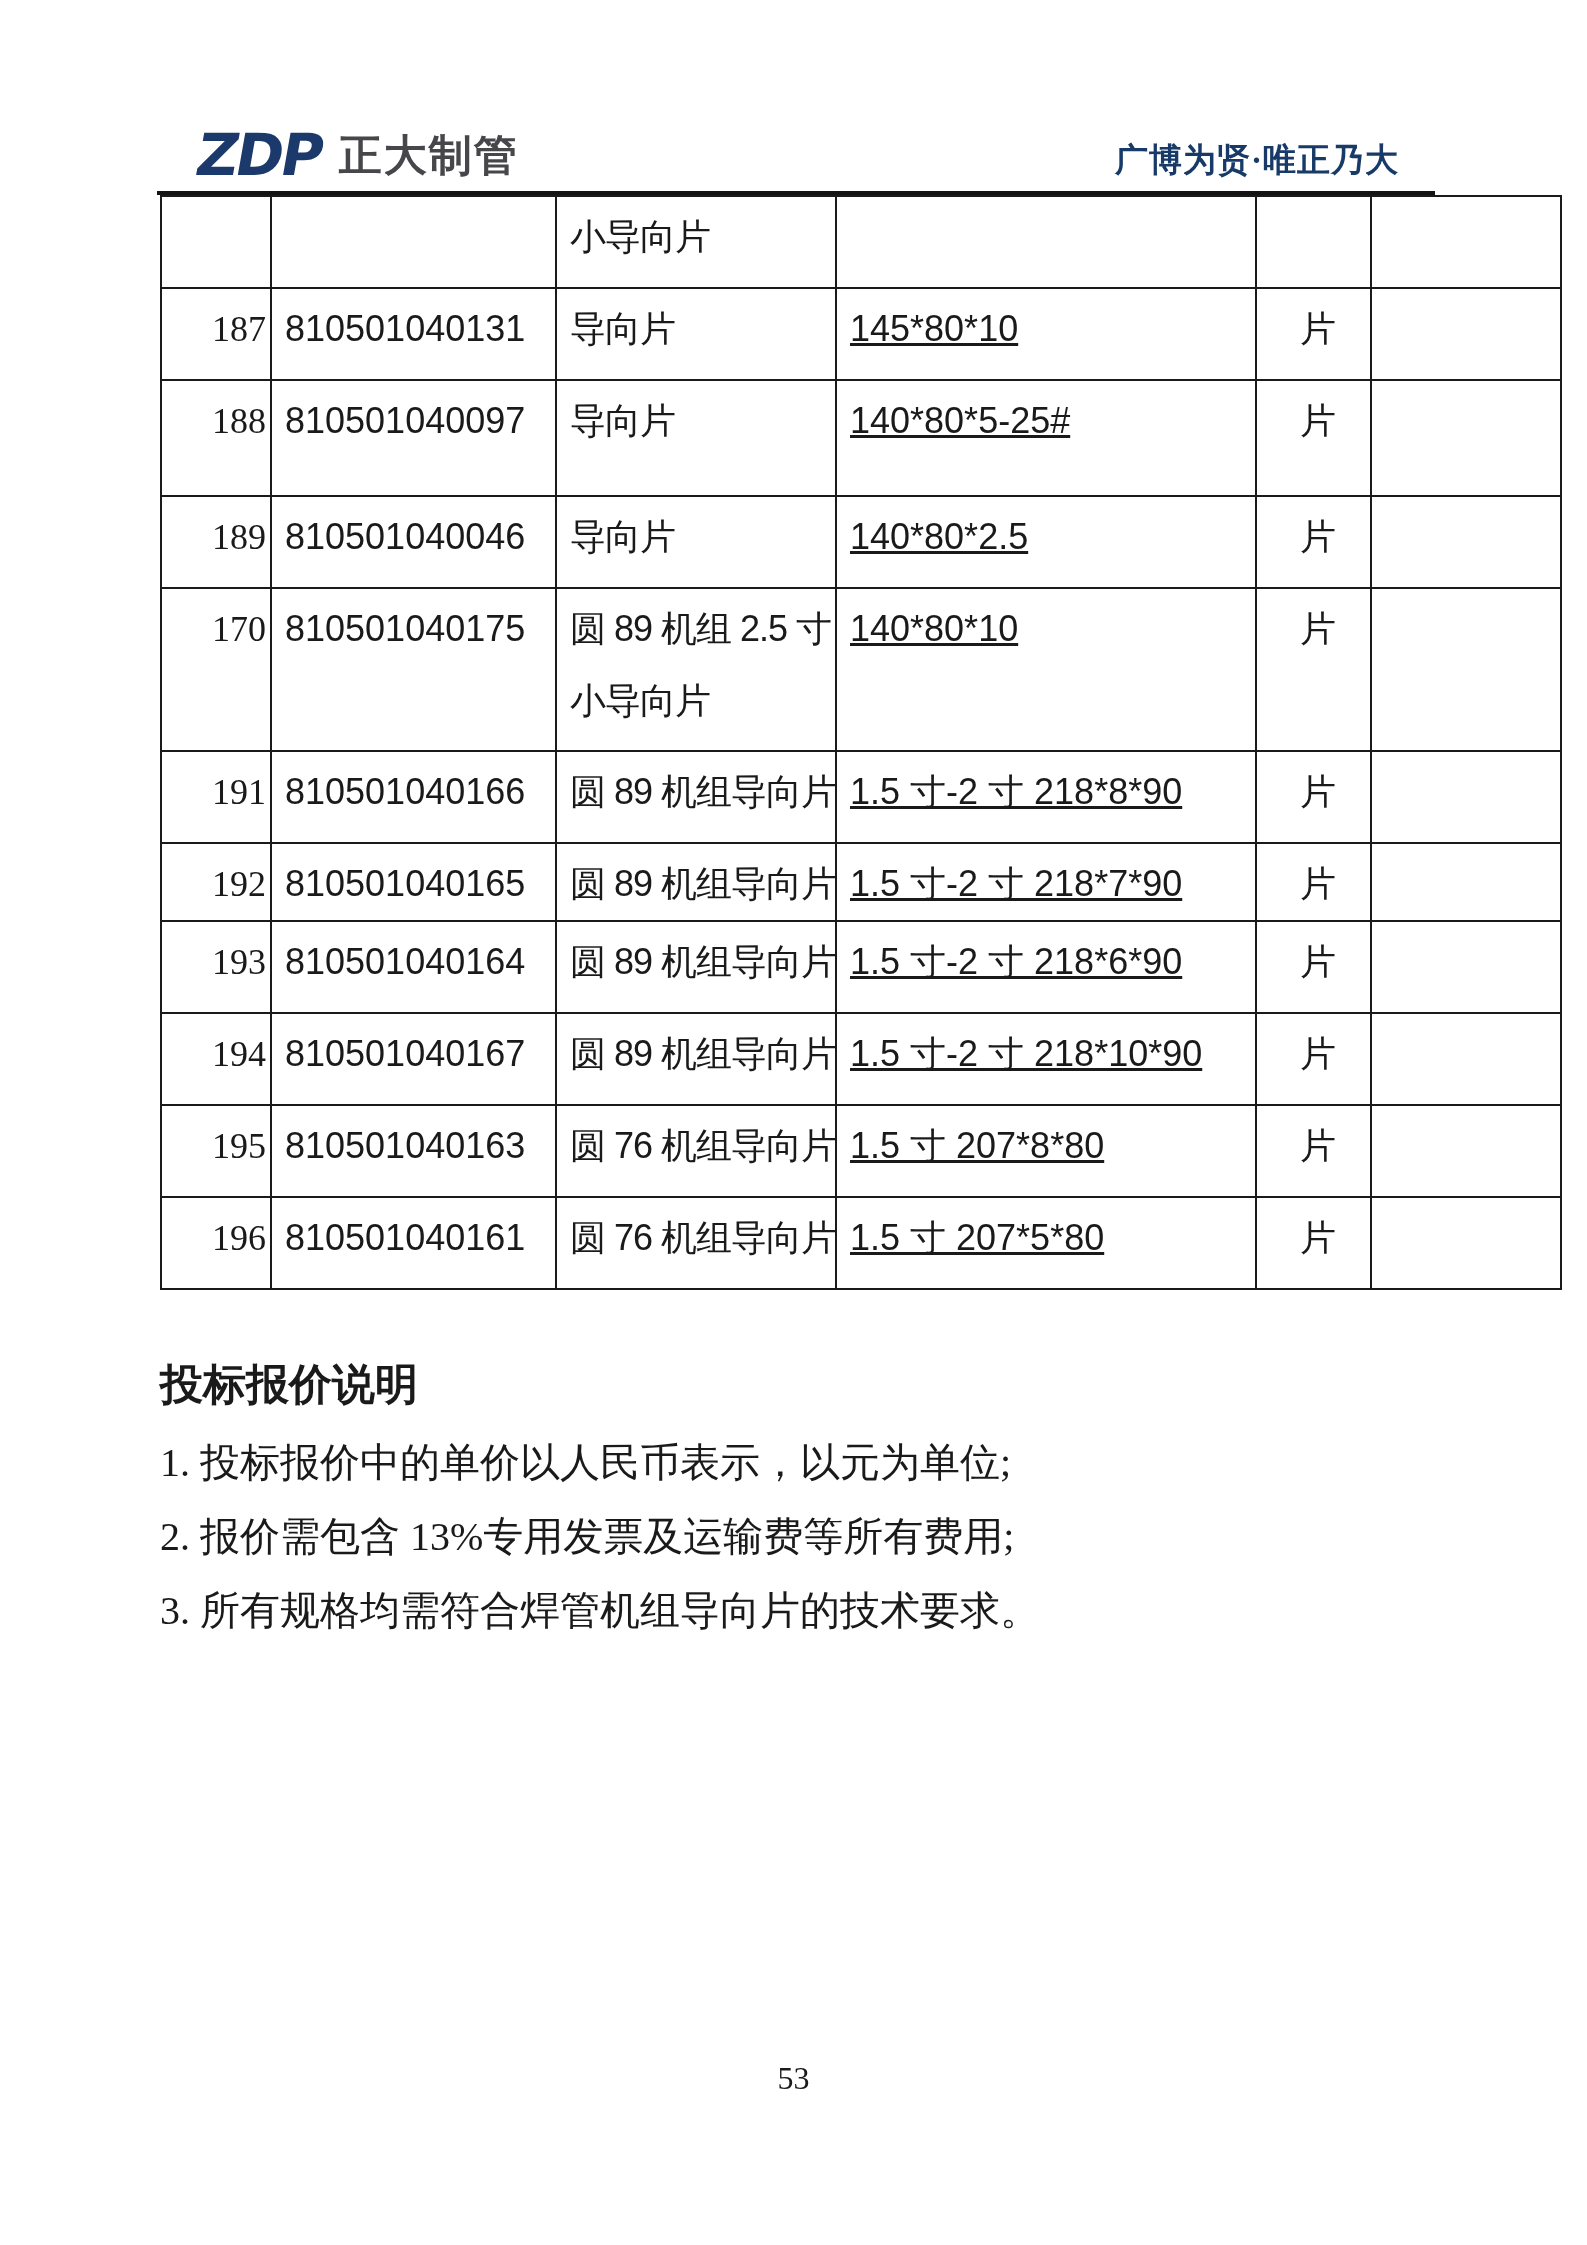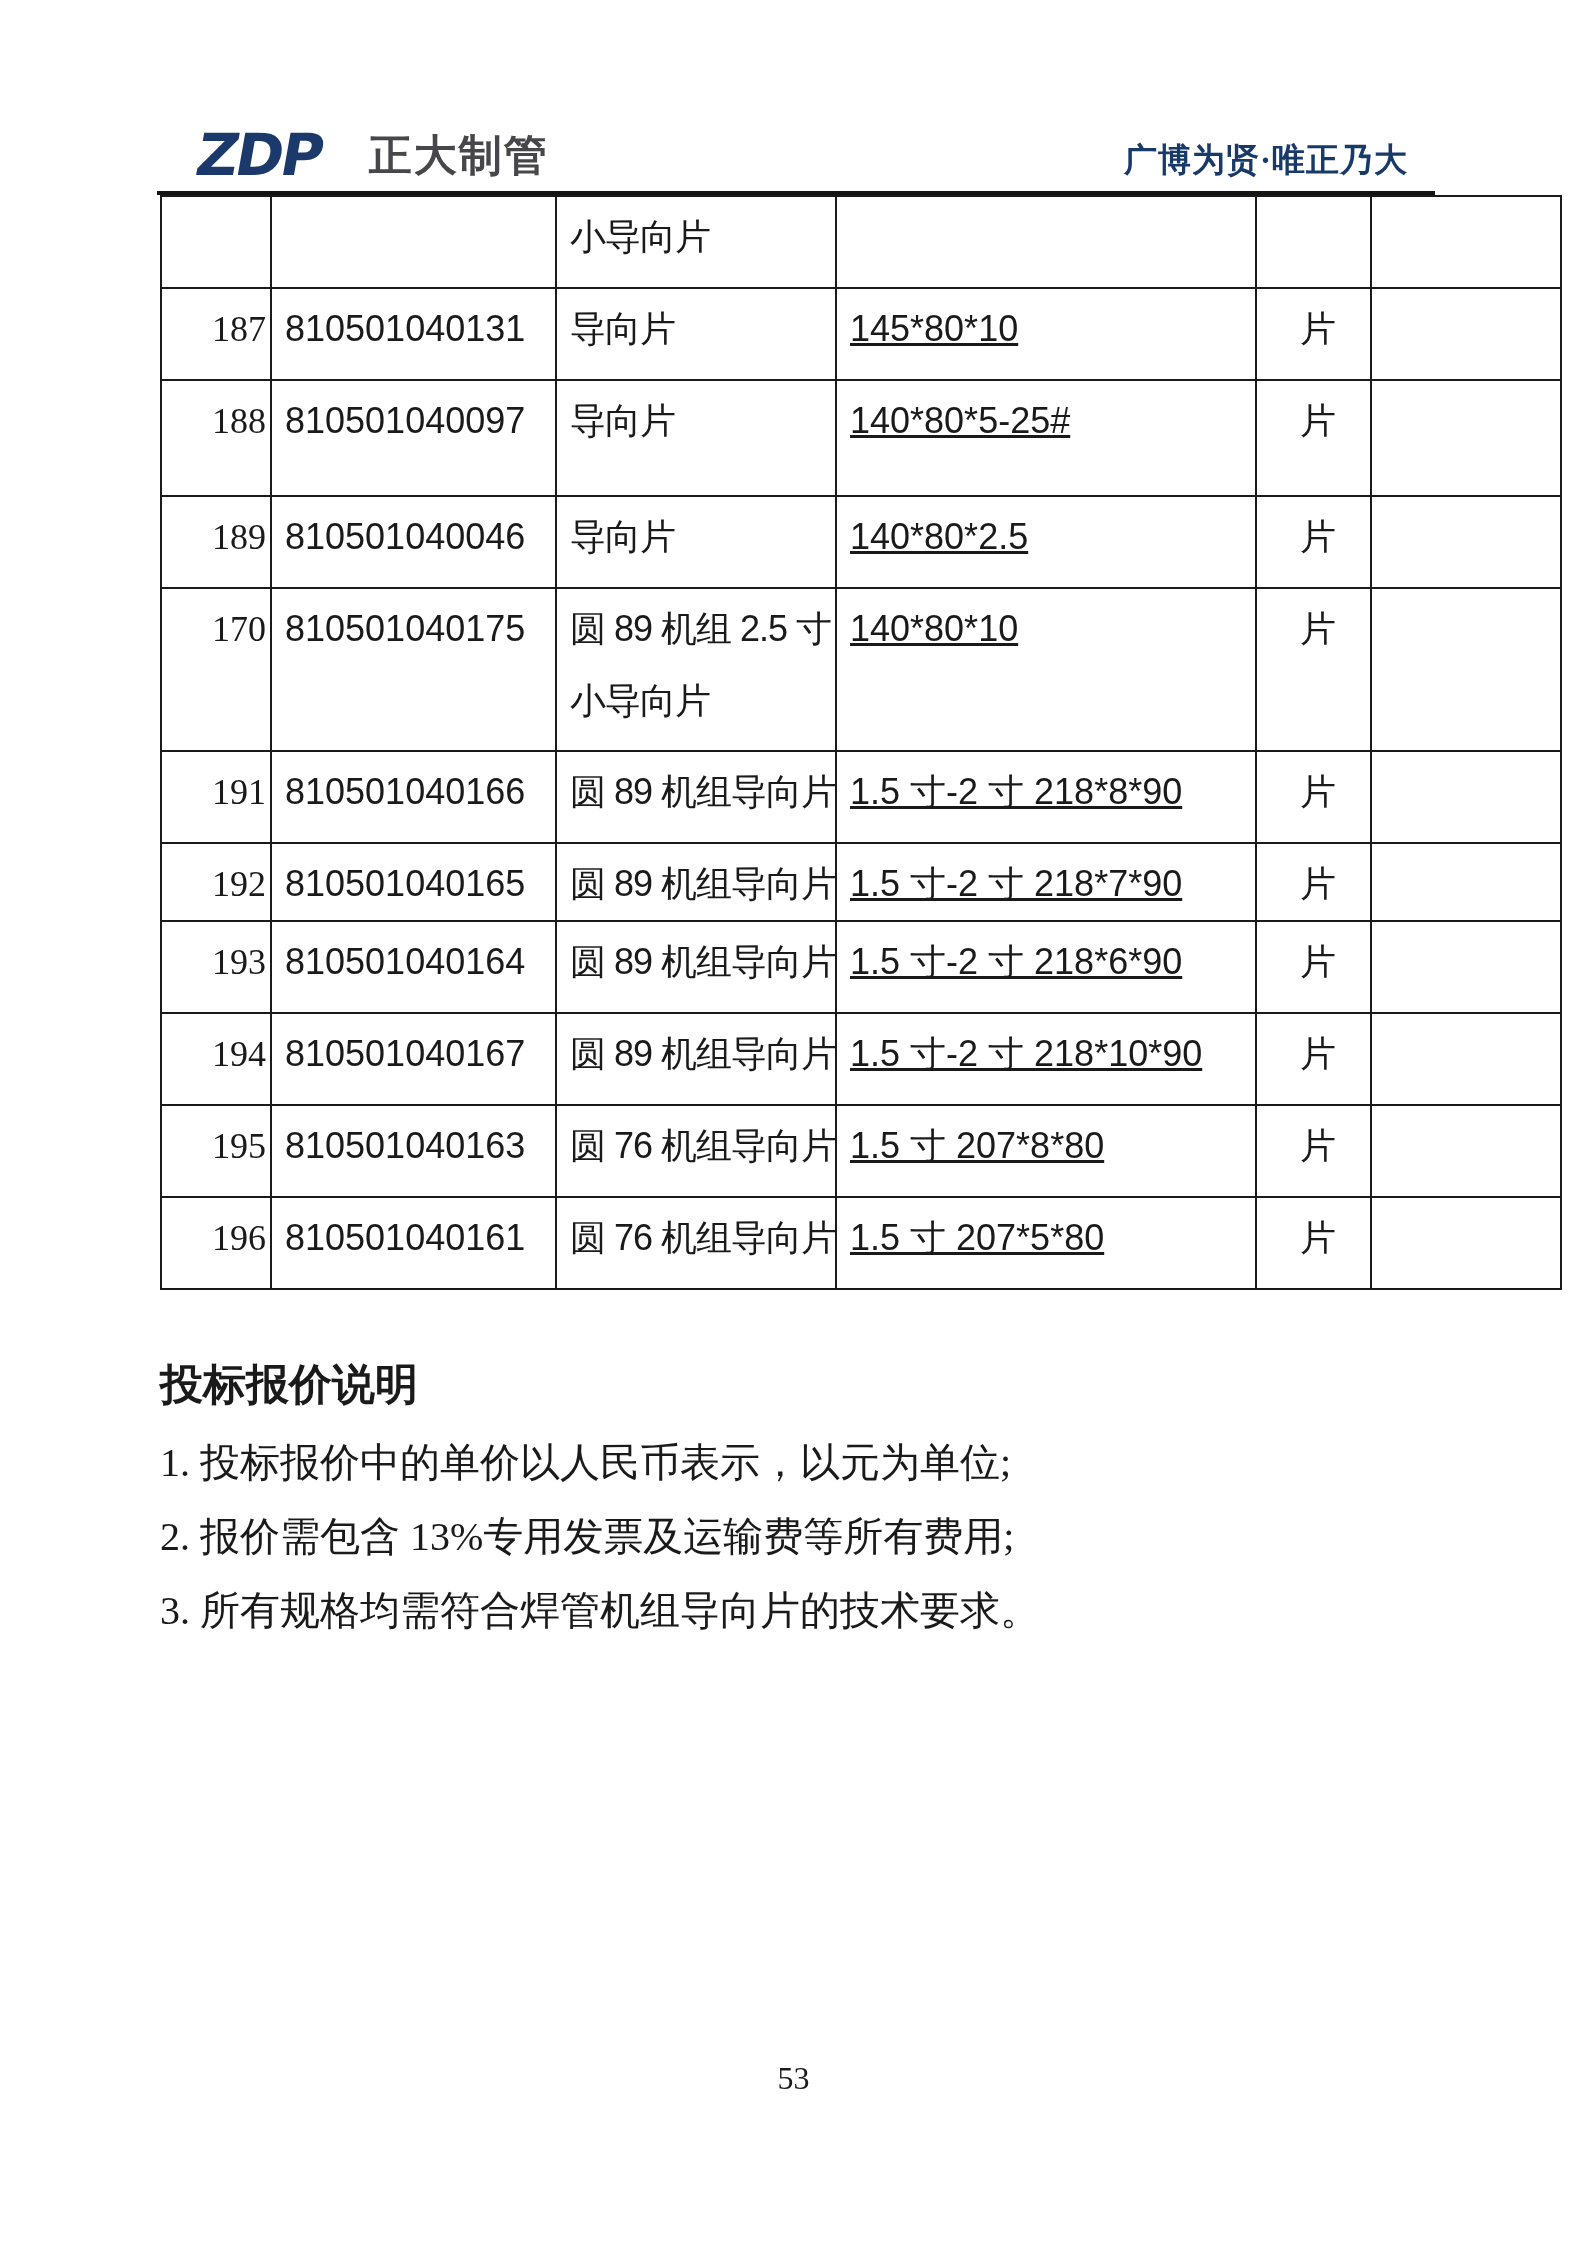--- a/index.html
+++ b/index.html
@@ -20,24 +20,24 @@
   }
   .zdp-mark{
     font-family:"DejaVu Sans",sans-serif;
     font-weight:900;font-size:58px;line-height:58px;
     color:#1b3a6b;
     transform:skewX(-10deg);
     letter-spacing:-3px;
   }
   .company-name{
     font-weight:900;font-size:43px;line-height:52px;
-    color:#47474b;letter-spacing:2px;margin-left:30px;
+    color:#47474b;letter-spacing:2px;
   }
   .slogan{
-    position:absolute;right:179px;top:136px;
+    position:absolute;right:188px;top:136px;
     font-family:"Liberation Serif",serif;
     font-weight:bold;font-size:33px;line-height:48px;
     color:#183a68;letter-spacing:1px;white-space:nowrap;
   }
   .header-rule{
     position:absolute;left:157px;top:191px;
     width:1278px;height:4px;background:#141414;
   }
 
   

